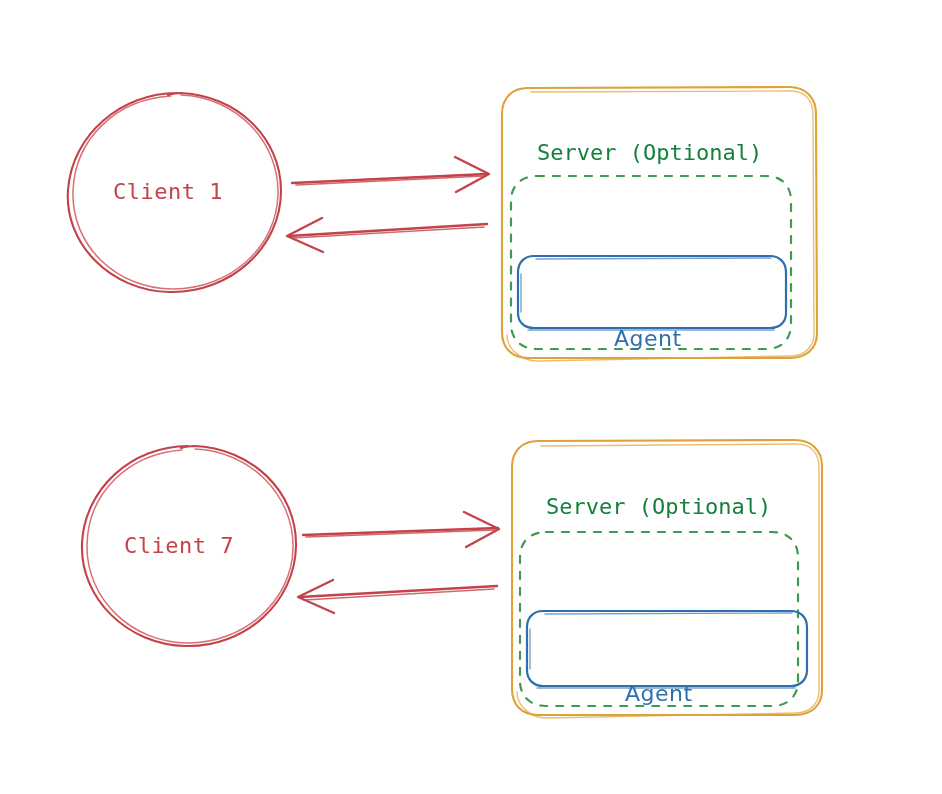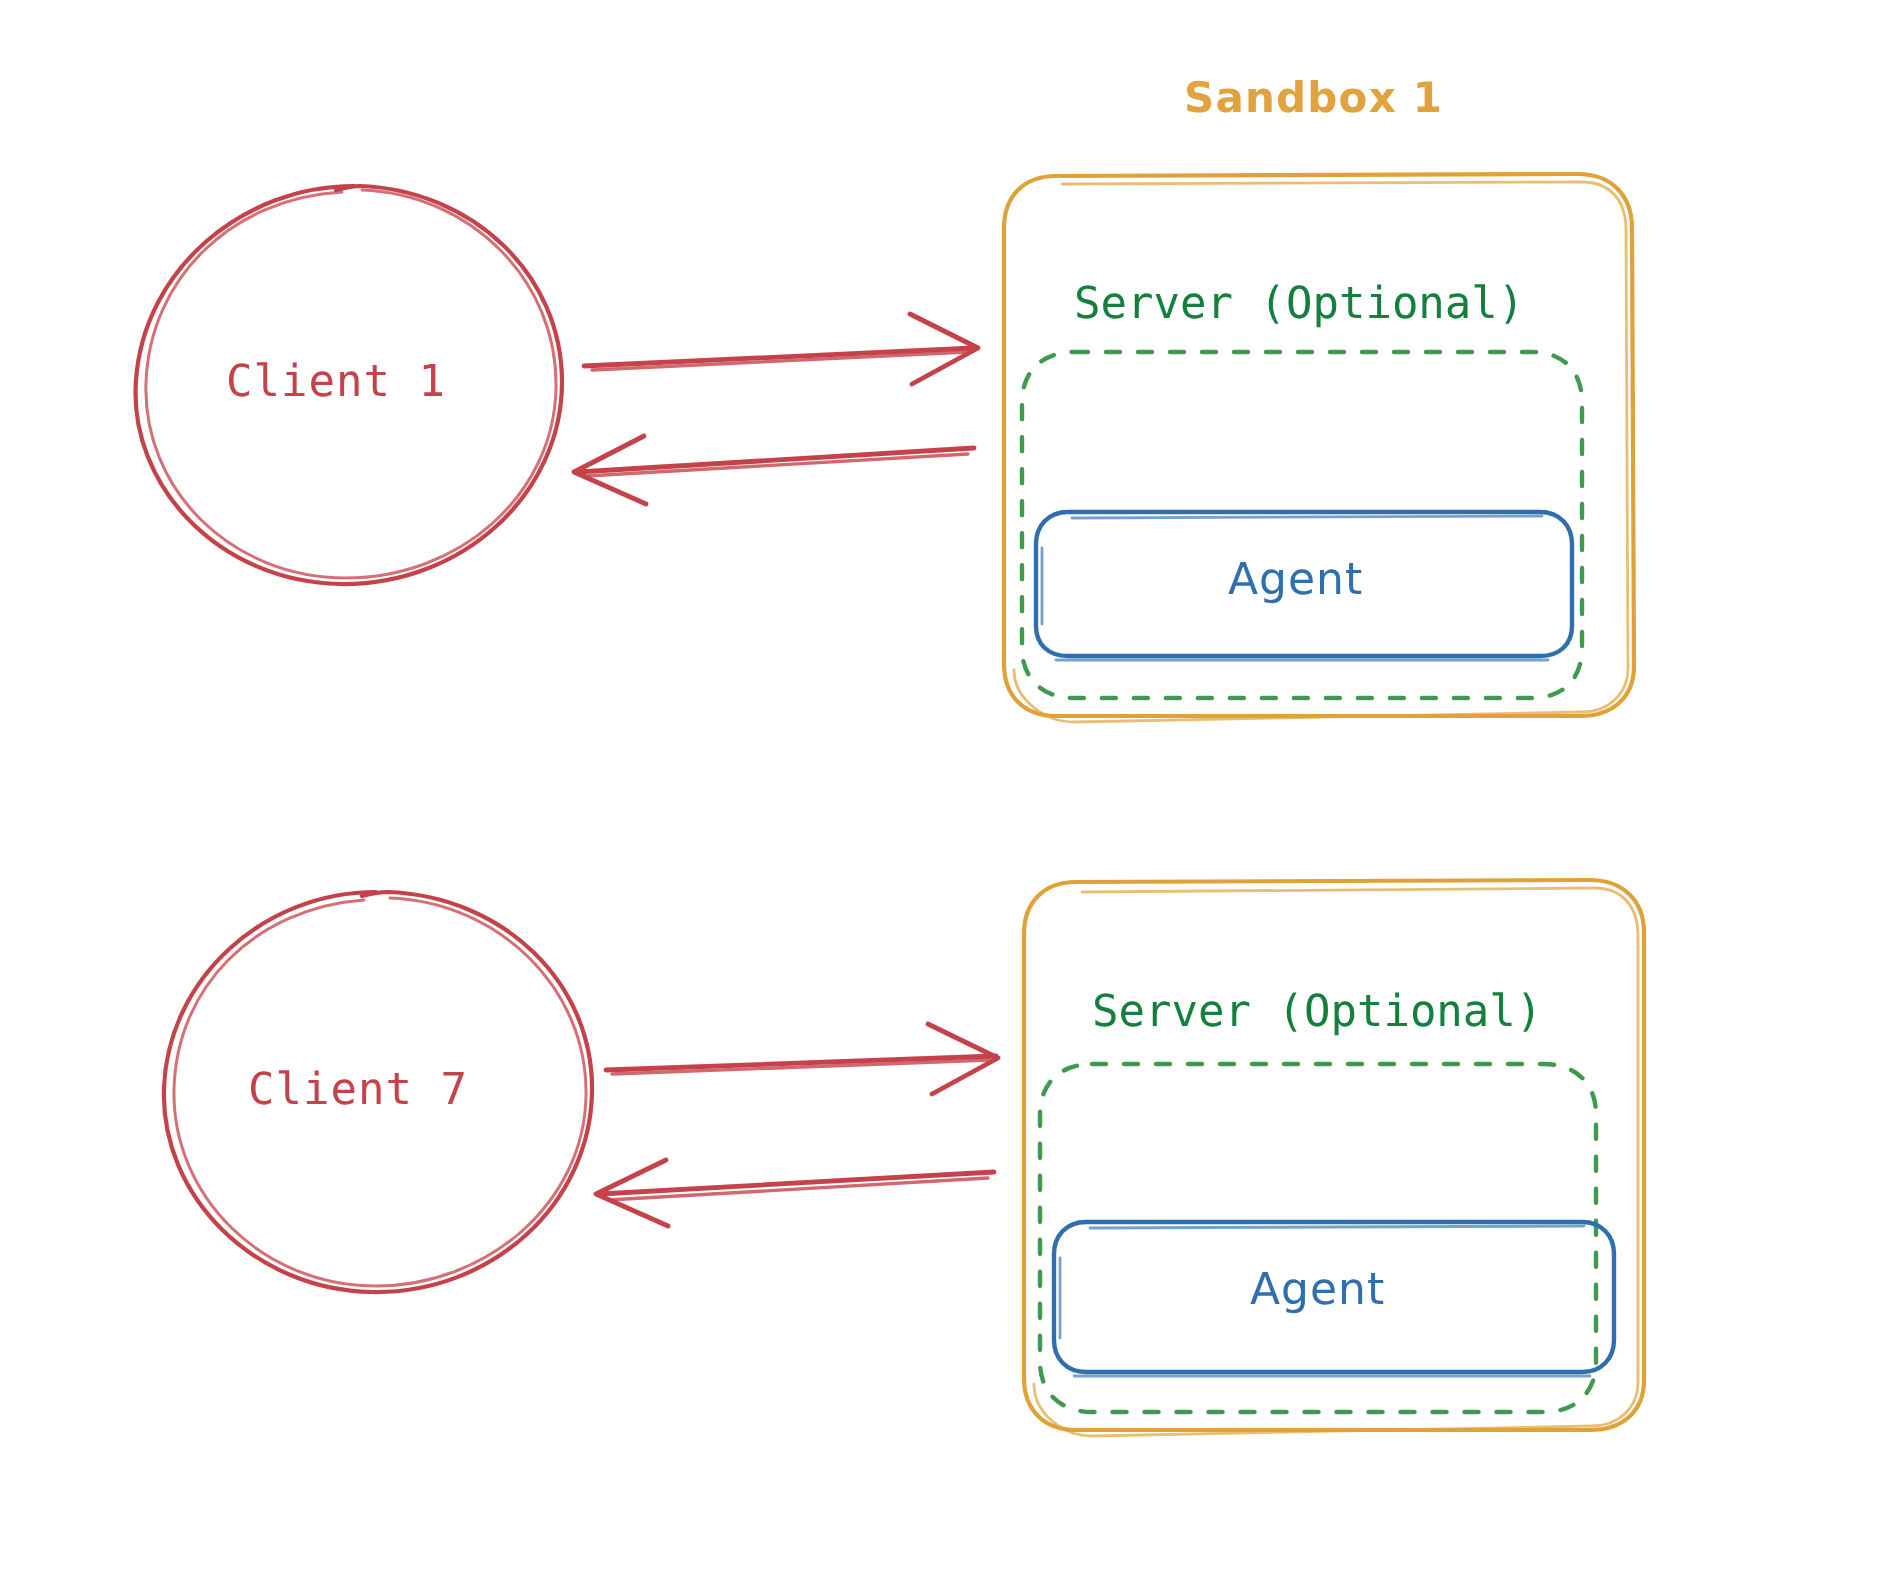--- a/index.html
+++ b/index.html
@@ -42,20 +42,21 @@
     font-family: "DejaVu Sans Mono", monospace;
     font-size: 22px;
     color: #15803d;
     letter-spacing: 0px;
   }
   .agent-label {
     font-family: "DejaVu Sans", sans-serif;
     font-size: 22px;
     color: #2f6fad;
     letter-spacing: 0.5px;
+    margin-top: 48px;
   }
   .client-label {
     font-family: "DejaVu Sans Mono", monospace;
     font-size: 22px;
     color: #c4424a;
     letter-spacing: 0.5px;
   }
 </style>
 </head>
 <body>
@@ -217,21 +218,20 @@
            C 533 686, 527 679, 527 670
            L 527 627
            C 527 618, 533 611, 543 611 Z"></path>
       <path class="sk sk-agent2" d="M 545 614 L 792 613
            M 530 629 L 530 669
            M 537 688 L 795 688"></path>
     </g>
 
   </svg>
 
-  <div class="label sandbox-title" style="left:592px; top:37px;">Sandbox 1</div>
 
   <div class="label server-label" style="left:537px; top:140px;">Server (Optional)</div>
 
   <div class="label agent-label" style="left:614px; top:278px;">Agent</div>
 
   <div class="label client-label" style="left:113px; top:179px;">Client 1</div>
 
 
   <div class="label server-label" style="left:546px; top:494px;">Server (Optional)</div>
 

